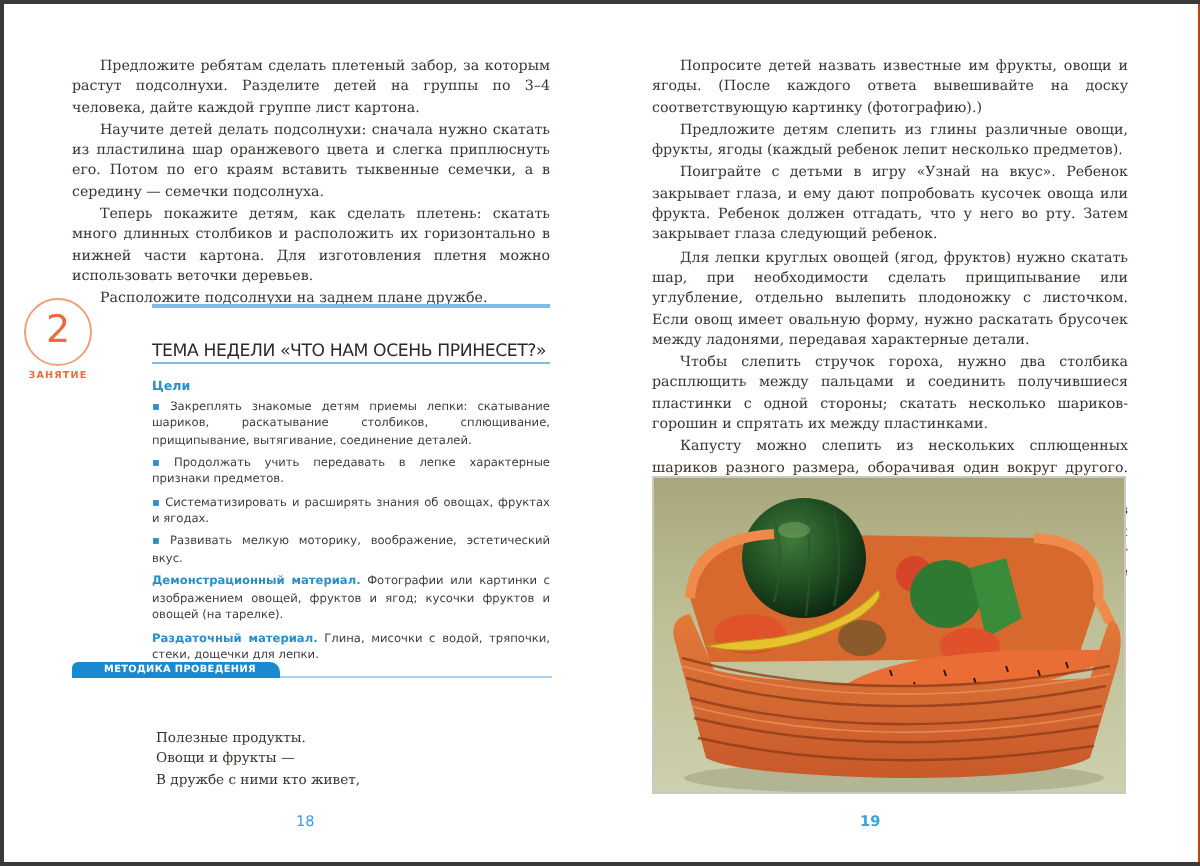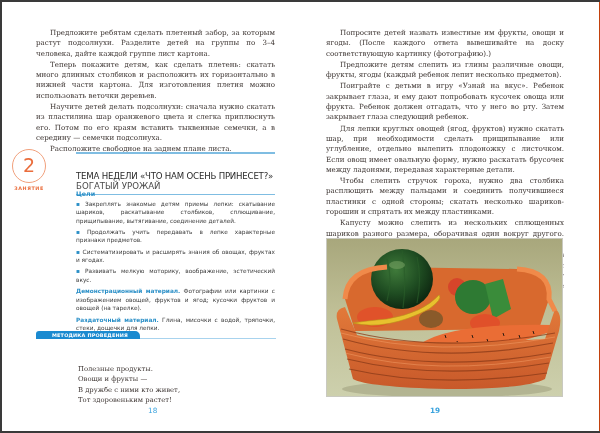--- a/index.html
+++ b/index.html
@@ -34,34 +34,33 @@
 </style>
 </head>
 <body>
 
 <div class="spread">
 
   <div class="page left">
 
     <div class="body-text" style="left:34px; top:26px; width:239px;">
       <p>Предложите ребятам сделать плетеный забор, за которым растут подсолнухи. Разделите детей на группы по 3–4 человека, дайте каждой группе лист картона.</p>
+      <p>Научите детей делать подсолнухи: сначала нужно скатать из пластилина шар оранжевого цвета и слегка приплюснуть его. Потом по его краям вставить тыквенные семечки, а в середину — семечки подсолнуха.</p>
       <p>Теперь покажите детям, как сделать плетень: скатать много длинных столбиков и расположить их горизонтально в нижней части картона. Для изготовления плетня можно использовать веточки деревьев.</p>
-      <p>Научите детей делать подсолнухи: сначала нужно скатать из пластилина шар оранжевого цвета и слегка приплюснуть его. Потом по его краям вставить тыквенные семечки, а в середину — семечки подсолнуха.</p>
-      <p>Расположите свободное на заднем плане листа.</p>
+      <p>Расположите подсолнухи на заднем плане дружбе.</p>
     </div>
 
     <div class="badge">
       <span class="badge-num">2</span>
     </div>
     <div class="badge-label">ЗАНЯТИЕ</div>
 
     <div class="topic-box">
       <div class="topic-rule"></div>
       <div class="topic-title">ТЕМА НЕДЕЛИ «ЧТО НАМ ОСЕНЬ ПРИНЕСЕТ?»</div>
-      <div class="topic-sub">БОГАТЫЙ УРОЖАЙ</div>
       <div class="topic-rule"></div>
     </div>
 
     <div class="goals">
       <div class="goals-h">Цели</div>
       <div class="goal"><span class="bullet">▪</span><span>Закреплять знакомые детям приемы лепки: скатывание шариков, раскатывание столбиков, сплющивание, прищипывание, вытягивание, соединение деталей.</span></div>
       <div class="goal"><span class="bullet">▪</span><span>Продолжать учить передавать в лепке характерные признаки предметов.</span></div>
       <div class="goal"><span class="bullet">▪</span><span>Систематизировать и расширять знания об овощах, фруктах и ягодах.</span></div>
       <div class="goal"><span class="bullet">▪</span><span>Развивать мелкую моторику, воображение, эстетический вкус.</span></div>
       <div class="mat"><span class="mat-h">Демонстрационный материал.</span><span> Фотографии или картинки с изображением овощей, фруктов и ягод; кусочки фруктов и овощей (на тарелке).</span></div>
@@ -71,21 +70,20 @@
     <div class="method-bar">
       <div class="method-line"></div>
       <div class="method-tab">МЕТОДИКА ПРОВЕДЕНИЯ</div>
     </div>
 
 
     <div class="poem">
       <div>Полезные продукты.</div>
       <div>Овощи и фрукты —</div>
       <div>В дружбе с ними кто живет,</div>
-      <div>Тот здоровеньким растет!</div>
     </div>
 
     <div class="page-num" style="left:146px; top:404px;text-align:right;">18</div>
   </div>
 
   <div class="page right">
     <div class="body-text" style="left:26px; top:26px; width:238px;">
       <p>Попросите детей назвать известные им фрукты, овощи и ягоды. (После каждого ответа вывешивайте на доску соответствующую картинку (фотографию).)</p>
       <p>Предложите детям слепить из глины различные овощи, фрукты, ягоды (каждый ребенок лепит несколько предметов).</p>
       <p>Поиграйте с детьми в игру «Узнай на вкус». Ребенок закрывает глаза, и ему дают попробовать кусочек овоща или фрукта. Ребенок должен отгадать, что у него во рту. Затем закрывает глаза следующий ребенок.</p>

